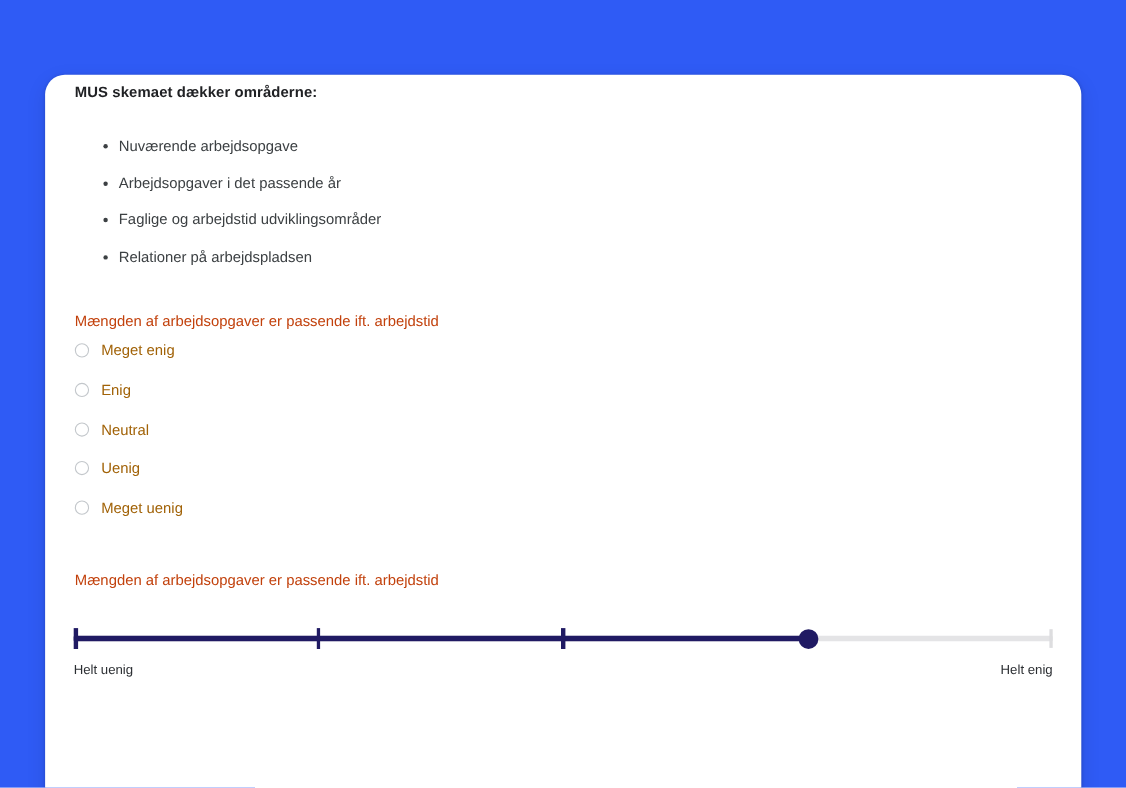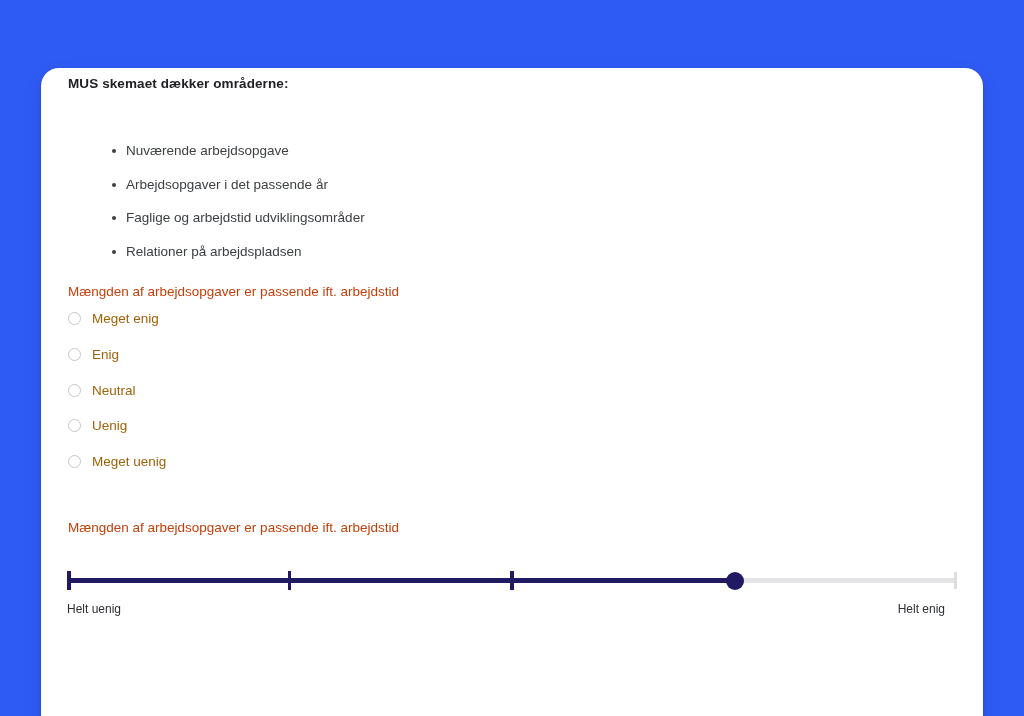--- a/index.html
+++ b/index.html
@@ -42,21 +42,21 @@
     font-weight: bold;
     color: #202124;
     letter-spacing: 0.1px;
   }
 
   
   .bullet-list {
     position: absolute;
     left: 45px;
     top: 57px;
-    margin: 18px;
+    margin: 0;
     padding: 0 0 0 22px;
     list-style: none;
   }
   .bullet-item {
     position: relative;
     font-size: 13.5px;
     color: #3c4043;
     height: 33.5px;
     line-height: 16px;
     white-space: nowrap;
@@ -160,21 +160,21 @@
     background: #201a63;
   }
   .slider-endpoint-label {
     position: absolute;
     top: 41px;
     font-size: 12px;
     color: #2c2f33;
     white-space: nowrap;
   }
   .endpoint-left { left: 0px; }
-  .endpoint-right { right: 12px; }
+  .endpoint-right { right: 0px; }
 </style>
 </head>
 <body>
 
 <div class="page">
 
   <div class="card">
 
     <div class="card-heading">MUS skemaet dækker områderne:</div>
 

